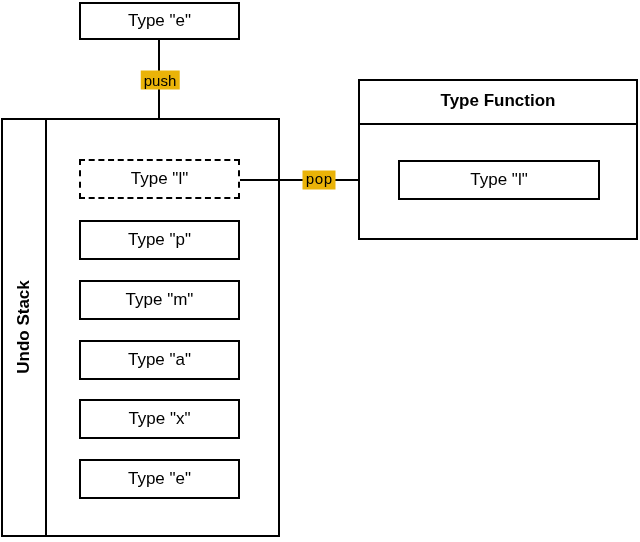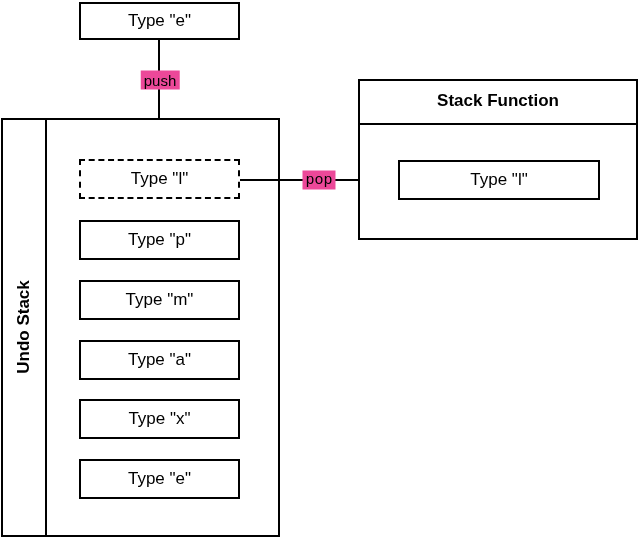--- a/index.html
+++ b/index.html
@@ -40,21 +40,21 @@
   .push-head {
     position: absolute;
     left: 153px; top: 124px;
     width: 0; height: 0;
     border-left: 6px solid transparent;
     border-right: 6px solid transparent;
     border-top: 13px solid #000000;
   }
   .edge-label {
     position: absolute;
-    background: #ec4899;
+    background: #eab308;
     font-size: 15px;
     padding: 1px 3px;
     white-space: nowrap;
   }
   .push-label { left: 160px; top: 80px; transform: translate(-50%, -50%); }
   .pop-label  { left: 319px; top: 180px; transform: translate(-50%, -50%); font-family: Liberation Mono, monospace; }
 
   
   .stack-outer {
     position: absolute;
@@ -162,18 +162,18 @@
   </div>
   <div class="box stack-item item-5">
     <span>Type "e"</span>
   </div>
 
   <div class="pop-line"></div>
   <div class="pop-head"></div>
   <div class="edge-label pop-label">pop</div>
 
   <div class="function-outer"></div>
-  <div class="function-title">Stack Function</div>
+  <div class="function-title">Type Function</div>
   <div class="box function-item">
     <span>Type "l"</span>
   </div>
 
 </div>
 
 </body></html>

